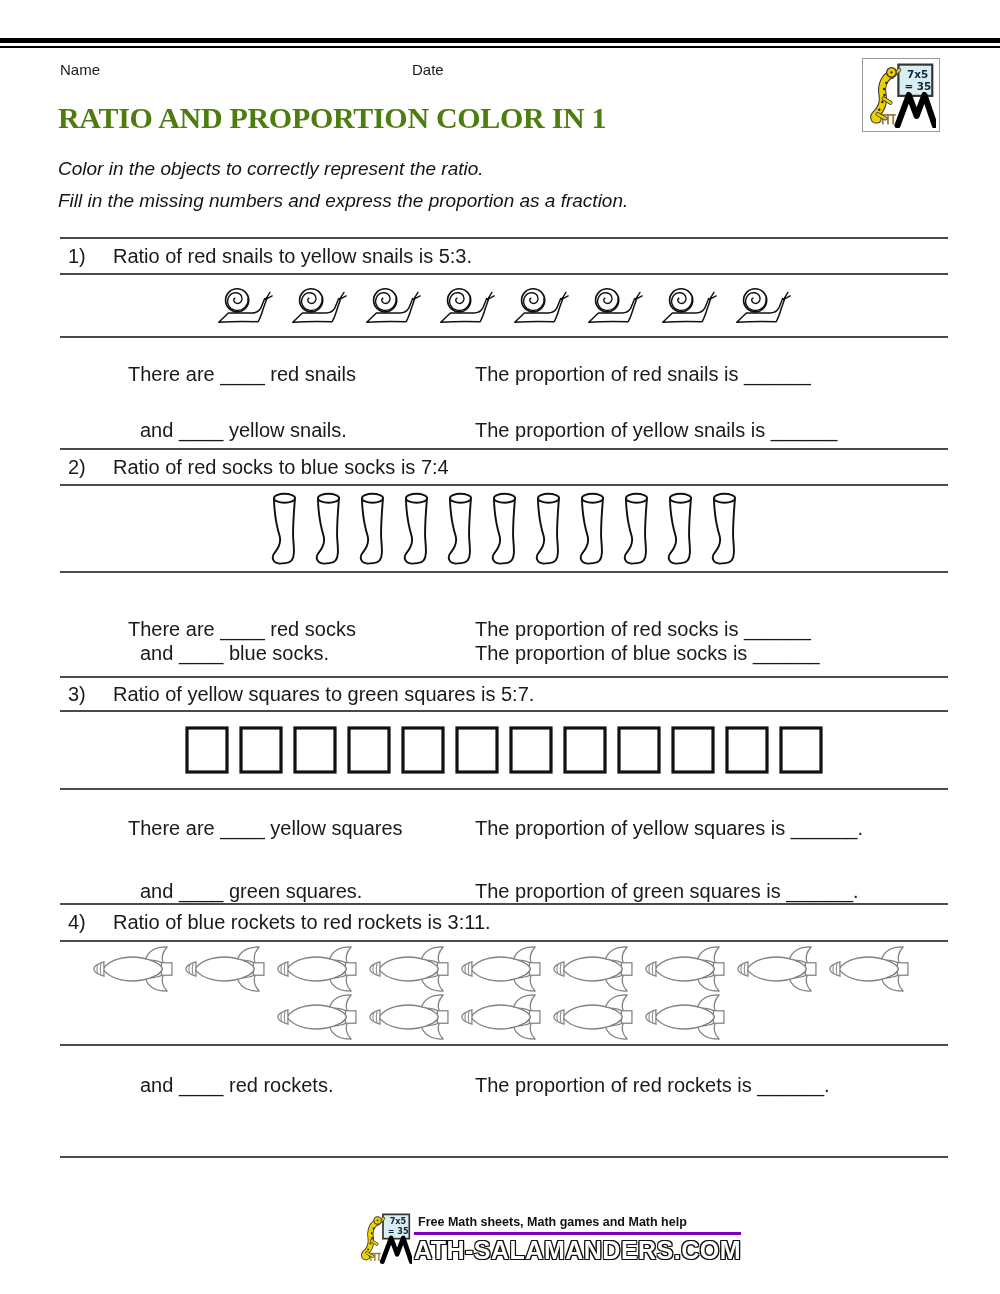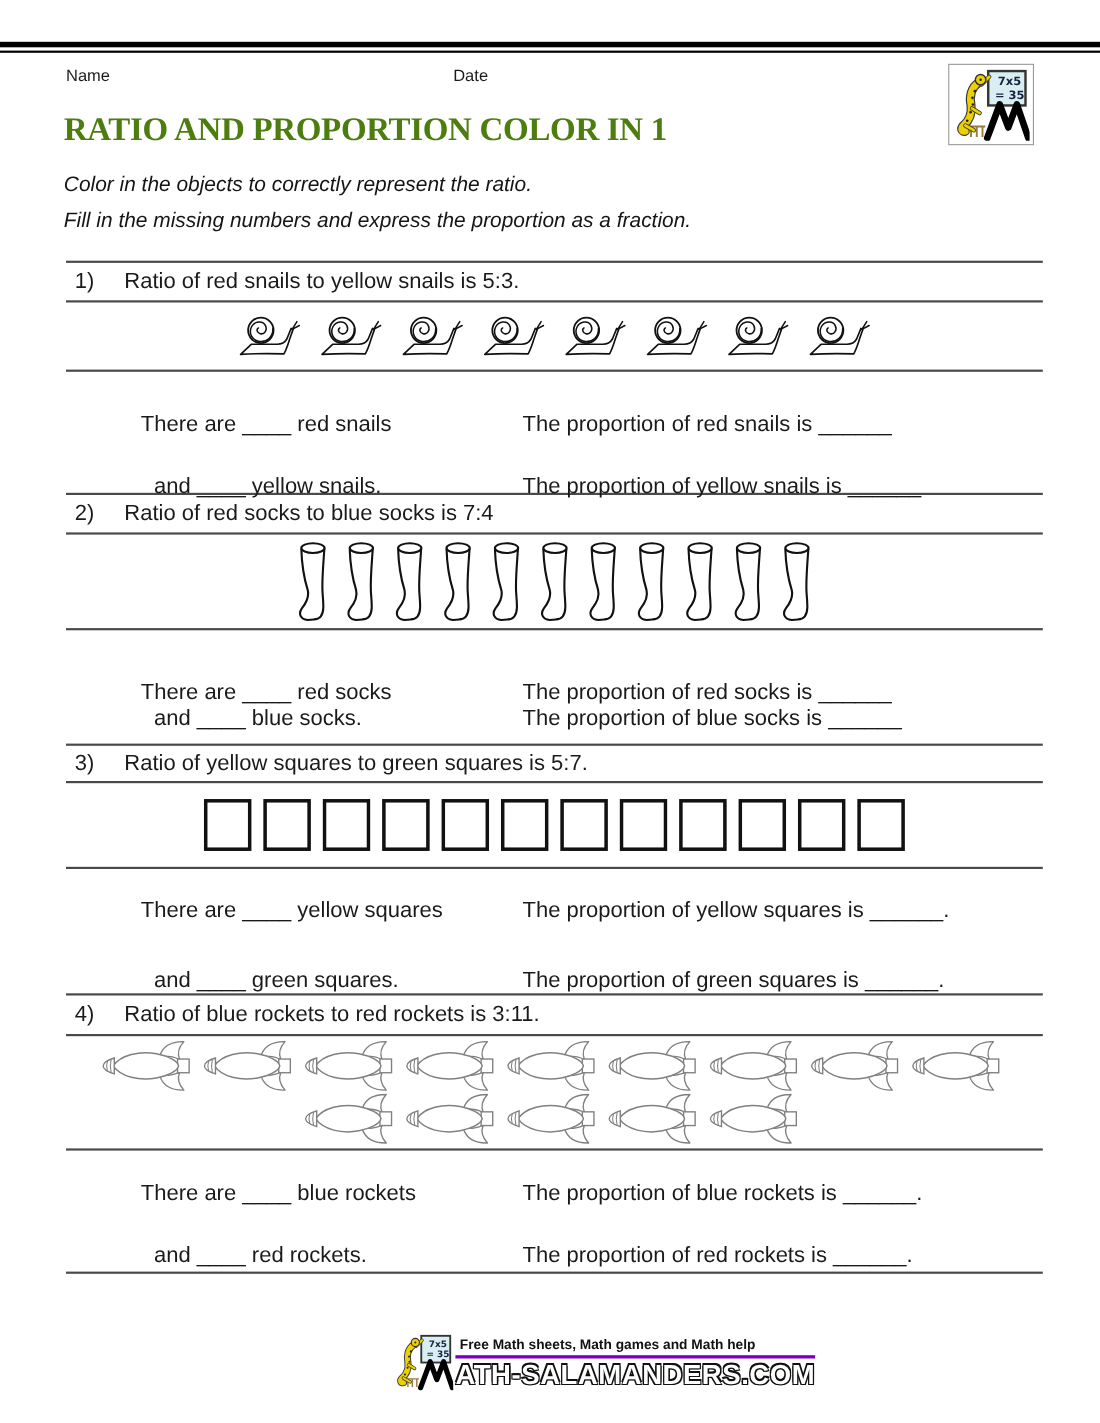--- a/index.html
+++ b/index.html
@@ -137,21 +137,21 @@
 <path d="M35.5,15 C36,24 29,29.5 21.5,28.5 C13.5,27.5 10,19.5 13.5,13 C16.5,7.5 25,6.5 27.8,12 C30,16.5 27,21.5 22.5,20.5 C19,19.8 18,16 20.5,14.5" fill="none" stroke="#111" stroke-width="1.6" stroke-linecap="round"></path>
 </svg>
           <svg width="56" height="44" viewBox="0 0 64 47">
 <path d="M2,42 C18,41 34,41 47,41.5 C50,36 51.5,31 53,26 L56.5,16 L54.5,15 L50,26 C48,29.5 45,31.5 40,31.5 L13,31.5 Z" fill="#fff" stroke="#111" stroke-width="1.7" stroke-linejoin="round"></path>
 <path d="M55.5,16 L60.5,8 M55.5,16 L63,12" stroke="#111" stroke-width="1.6" fill="none" stroke-linecap="round"></path>
 <circle cx="23" cy="17" r="13.2" fill="#fff" stroke="#111" stroke-width="1.9"></circle>
 <path d="M35.5,15 C36,24 29,29.5 21.5,28.5 C13.5,27.5 10,19.5 13.5,13 C16.5,7.5 25,6.5 27.8,12 C30,16.5 27,21.5 22.5,20.5 C19,19.8 18,16 20.5,14.5" fill="none" stroke="#111" stroke-width="1.6" stroke-linecap="round"></path>
 </svg>
         </div>
       </div>
-      <div class="p-text" style="height: 112px; padding-top: 36px; row-gap: 32px;">
+      <div class="p-text" style="height: 112px; padding-top: 24px; row-gap: 32px;">
         <div class="p-line">
           <span class="">There are ____ red snails</span>
           <span>The proportion of red snails is ______</span>
         </div>
         <div class="p-line">
           <span class="indent">and ____ yellow snails.</span>
           <span>The proportion of yellow snails is ______</span>
         </div>
       </div>
     </section>
@@ -392,24 +392,20 @@
 <path d="M56,15 C59,5 68,0.8 79,1 C73.5,7 72.5,12 75,18 C68,14.5 61,14.5 56,15 Z" fill="#fff" stroke="#808080" stroke-width="1.3" stroke-linejoin="round"></path>
 <path d="M56,33 C59,43 68,47.2 79,47 C73.5,41 72.5,36 75,30 C68,33.5 61,33.5 56,33 Z" fill="#fff" stroke="#808080" stroke-width="1.3" stroke-linejoin="round"></path>
 <rect x="73" y="17.5" width="11" height="13" fill="#fff" stroke="#808080" stroke-width="1.3"></rect>
 <path d="M12,24 C19,13.5 37,9.5 53,12.5 C63.5,14.5 73,19 74,24 C73,29 63.5,33.5 53,35.5 C37,38.5 19,34.5 12,24 Z" fill="#fff" stroke="#808080" stroke-width="1.4"></path>
 <path d="M13,16.5 C6.5,18.5 2.5,21 2.5,24 C2.5,27 6.5,29.5 13,31.5 Z" fill="#fff" stroke="#808080" stroke-width="1.3"></path>
 <path d="M6.5,19.5 C5.5,22.5 5.5,25.5 6.5,28.5 M10,18 C9,22 9,26 10,30" stroke="#808080" stroke-width="1" fill="none"></path>
 </svg>
         </div>
       </div>
       <div class="p-text" style="height: 112px; padding-top: 27px; row-gap: 32px;">
-        <div class="p-line">
-          <span class="">There are ____ blue rockets</span>
-          <span>The proportion of blue rockets is ______.</span>
-        </div>
         <div class="p-line">
           <span class="indent">and ____ red rockets.</span>
           <span>The proportion of red rockets is ______.</span>
         </div>
       </div>
     </section>
   </div>
 
 <div class="footer">
   <span class="f-icon logo-slot"><svg width="54" height="52" viewBox="0 0 80 76">

